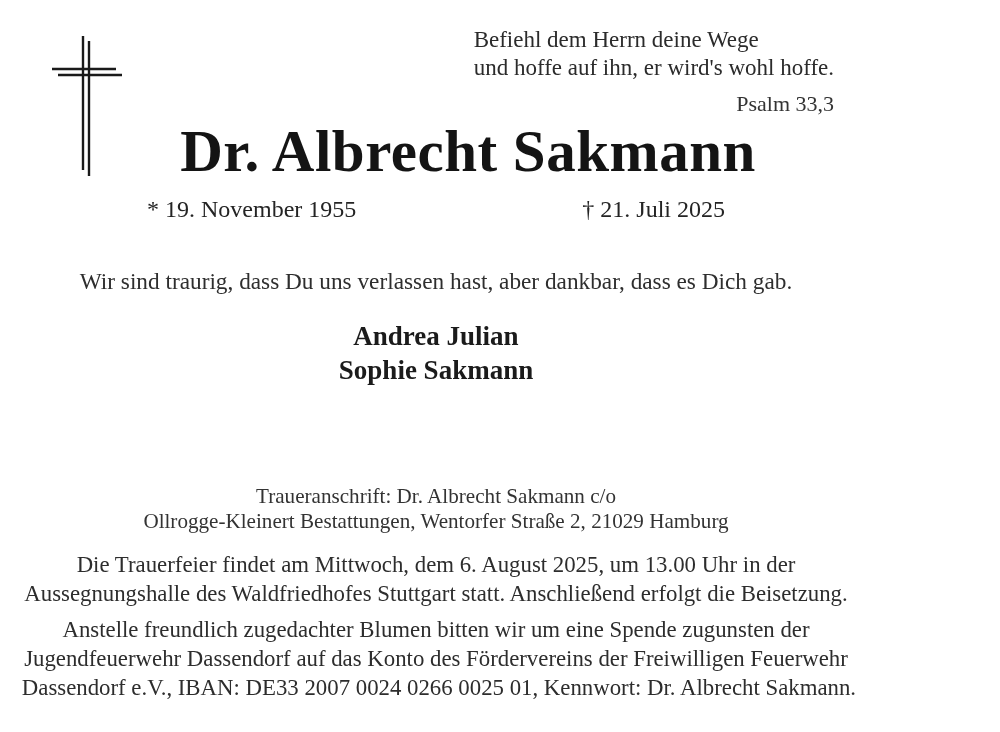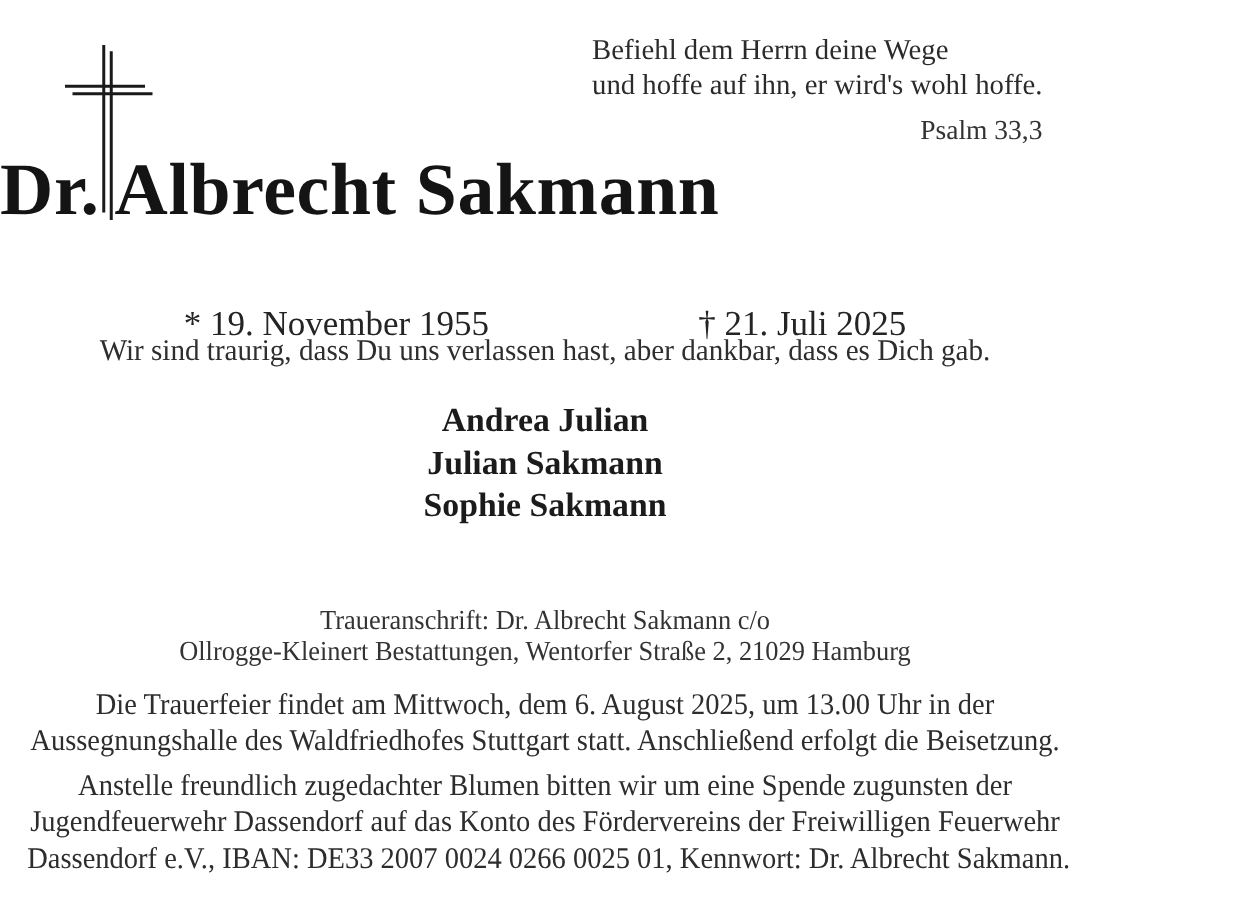--- a/index.html
+++ b/index.html
@@ -34,37 +34,38 @@
     font-size: 22px;
     margin-top: 8px;
     color: #333333;
   }
   .name-title {
     position: absolute;
     top: 120px;
     left: 0;
     width: 100%;
     margin: 0;
+    text-align: center;
     font-size: 59px;
     line-height: 62px;
     font-weight: bold;
     color: #141414;
     letter-spacing: 0.5px;
+    padding-left: 32px;
   }
   .dates {
     position: absolute;
     top: 196px;
     left: 50%;
     width: 578px;
     transform: translateX(-50%);
     display: flex;
     justify-content: space-between;
-    font-size: 28px;
+    font-size: 24px;
     color: #242424;
-    margin-top: 48px;
   }
   .sentence {
     position: absolute;
     top: 268px;
     left: 0;
     width: 100%;
     text-align: center;
     font-size: 24px;
     color: #2e2e2e;
     transform: scaleX(0.97);
@@ -131,21 +132,20 @@
 
   <div class="dates">
     <span>* 19. November 1955</span>
     <span>† 21. Juli 2025</span>
   </div>
 
   <div class="sentence">Wir sind traurig, dass Du uns verlassen hast, aber dankbar, dass es Dich gab.</div>
 
   <div class="mourners">
     <div>Andrea Julian</div>
-    <div>Julian Sakmann</div>
     <div>Sophie Sakmann</div>
   </div>
 
   <div class="address">
     <div>Traueranschrift: Dr. Albrecht Sakmann c/o</div>
     <div>Ollrogge-Kleinert Bestattungen, Wentorfer Straße 2, 21029 Hamburg</div>
   </div>
 
   <div class="body-para para-service">
     <div>Die Trauerfeier findet am Mittwoch, dem 6. August 2025, um 13.00 Uhr in der</div>

